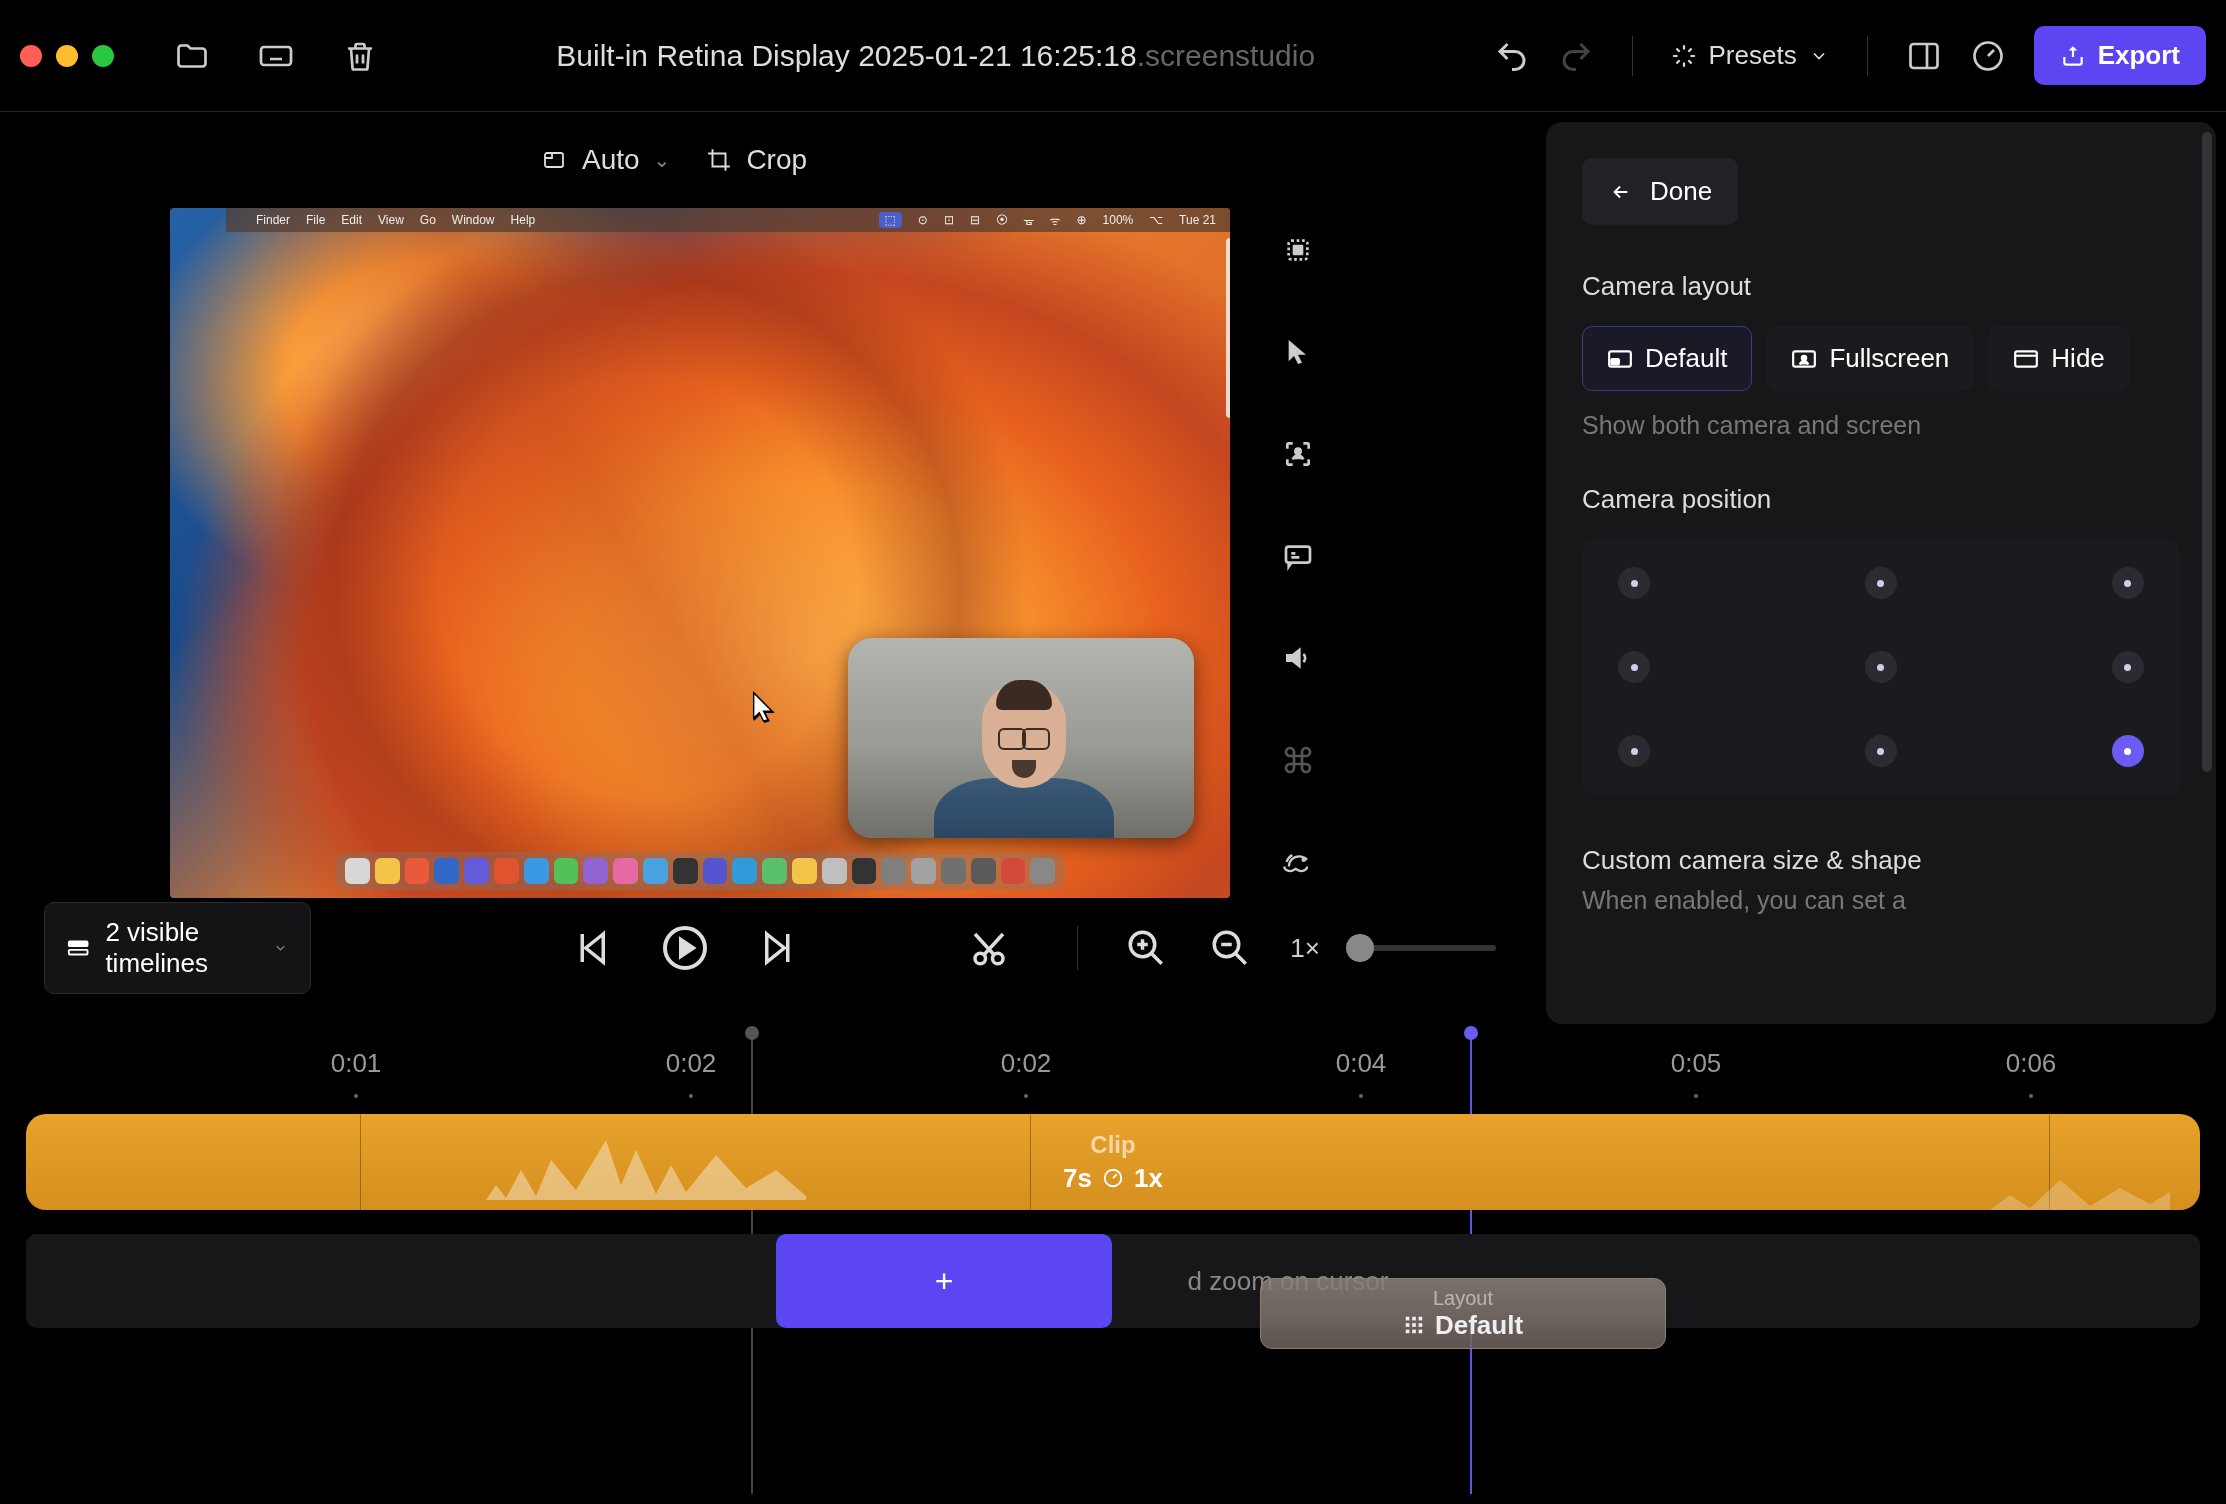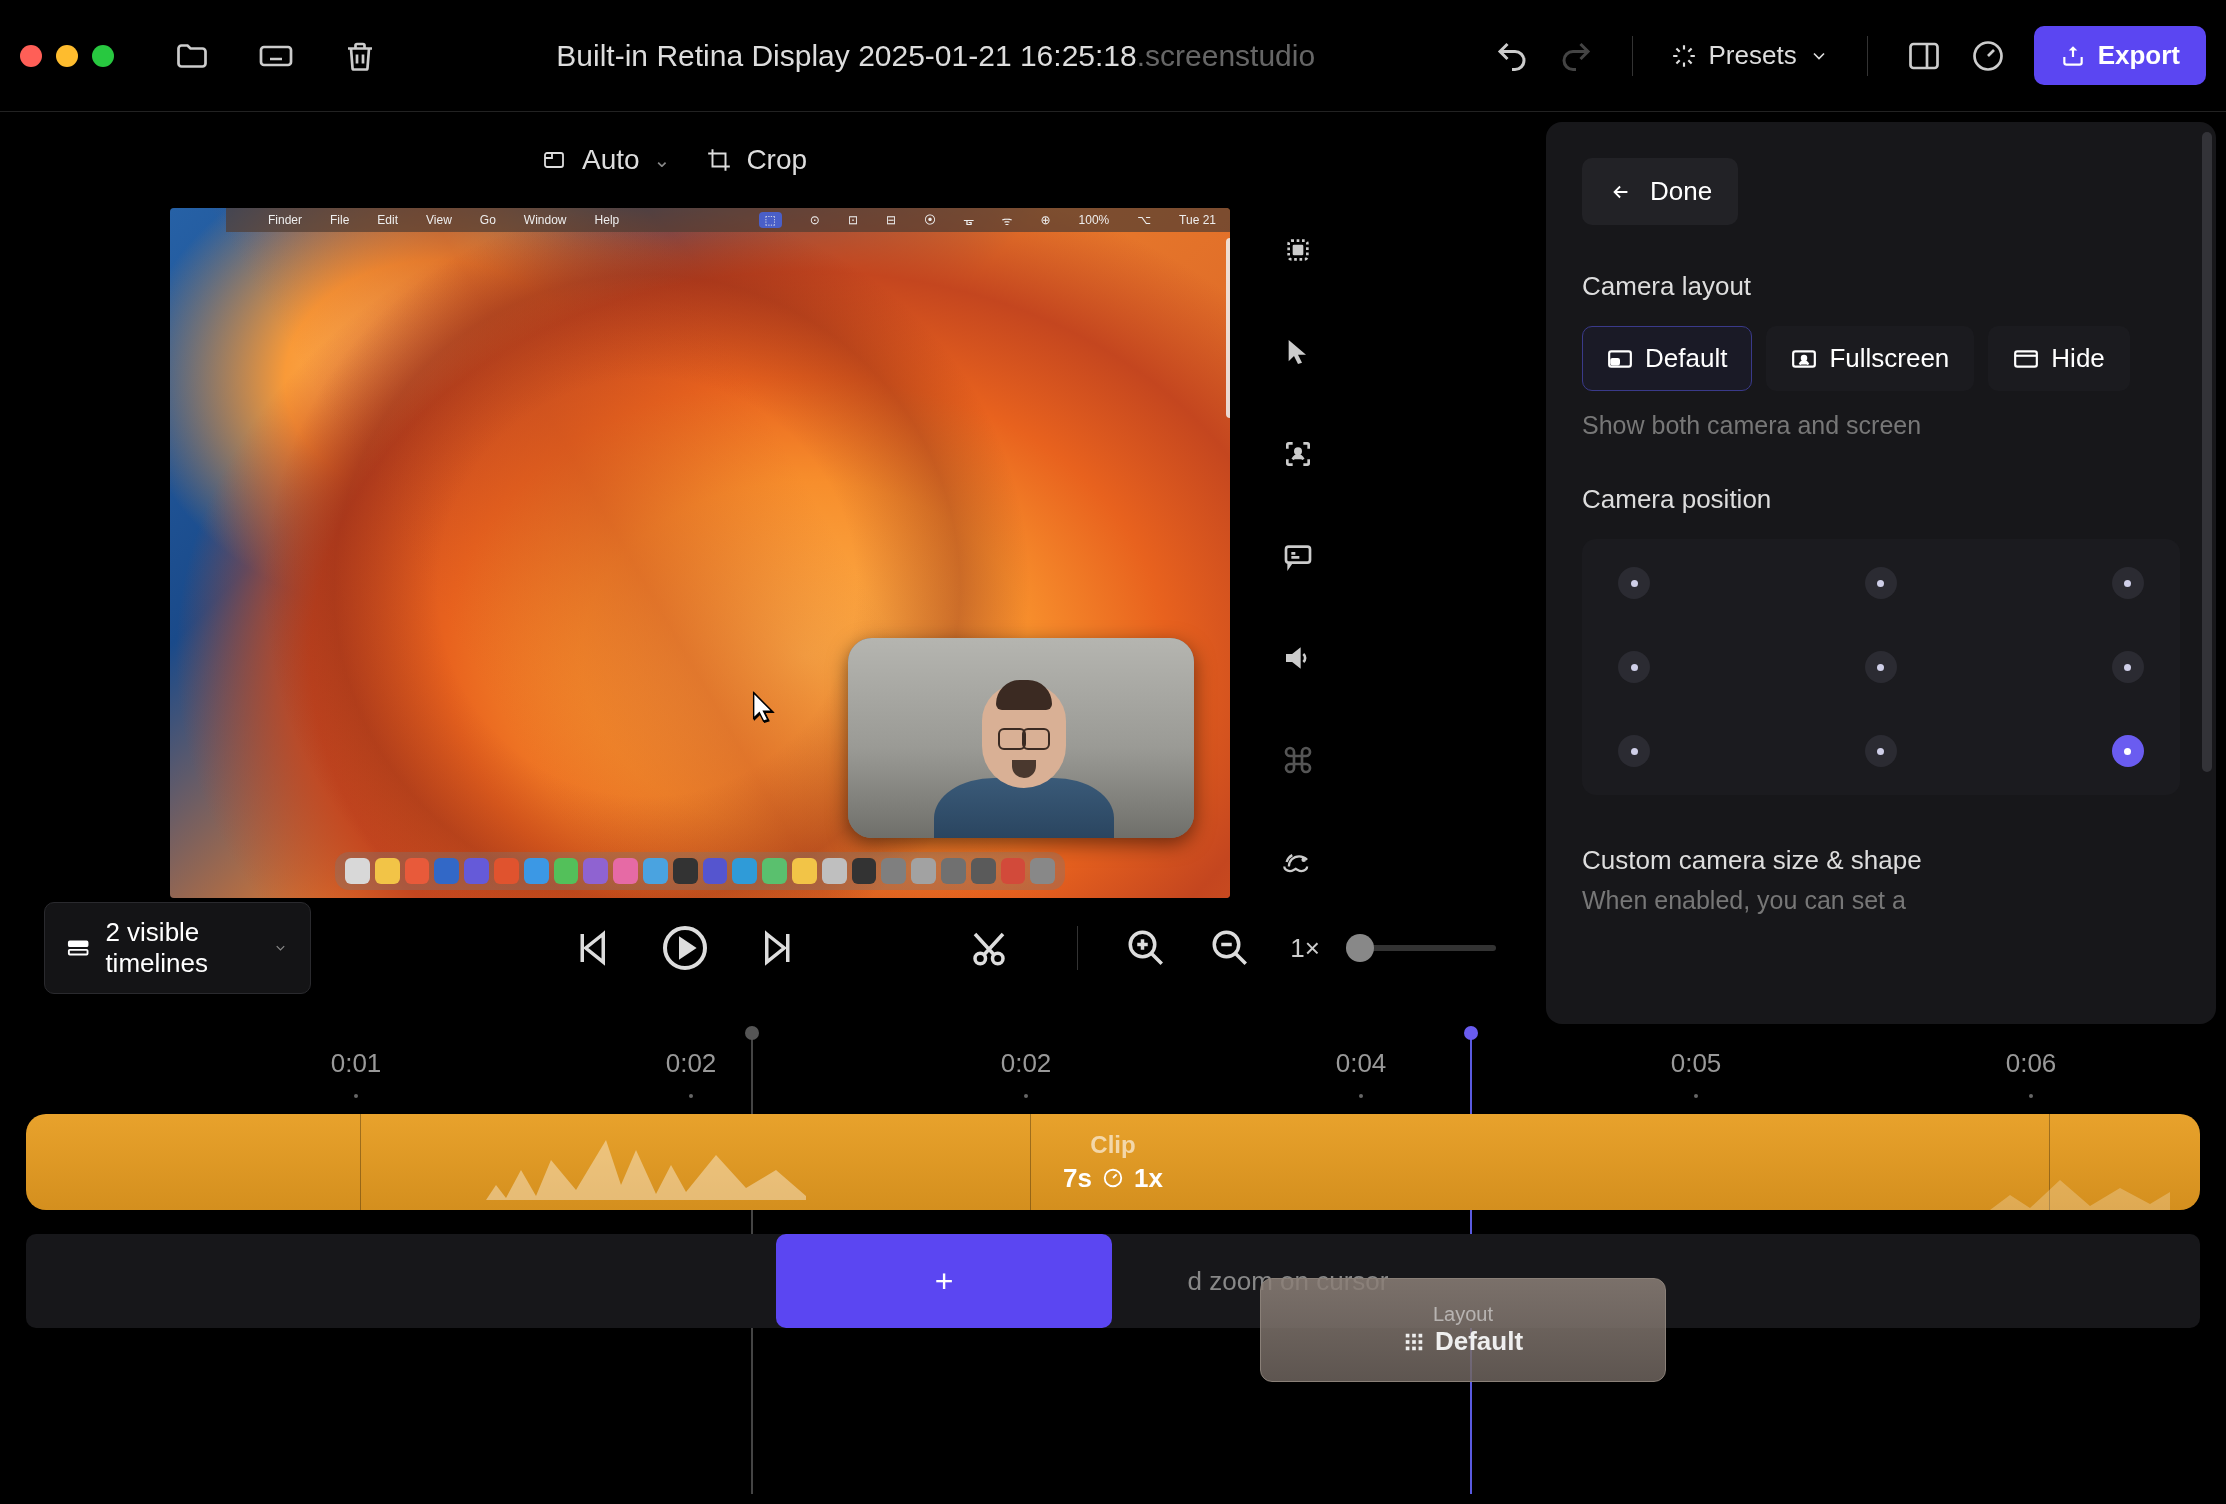--- a/index.html
+++ b/index.html
@@ -33,21 +33,21 @@
 .canvas { width: 1060px; height: 690px; background: #000; position: relative; margin-left: 150px; border-radius: 4px; overflow: hidden; }
 .screen-bg { position: absolute; inset: 0; background:
   radial-gradient(ellipse 900px 700px at 60% 65%, #fdb04a 0%, #f78e2c 25%, #e8621e 40%, #c4461f 55%, transparent 70%),
   radial-gradient(ellipse 500px 400px at 25% 25%, #fec070 0%, #f99a38 30%, transparent 60%),
   linear-gradient(135deg, #2661a6 0%, #1a4a8a 25%, #e87a2c 50%, #d15522 100%);
 }
 .screen-bg::after { content:""; position:absolute; inset:0; background:
   radial-gradient(circle at 45% 55%, transparent 30%, rgba(120,30,20,0.35) 45%, transparent 55%),
   linear-gradient(240deg, transparent 40%, rgba(200,80,30,0.5) 55%, transparent 70%);
 }
-.mac-menubar { position: absolute; top: 0; left: 56px; right: 0; height: 24px; background: rgba(80,60,50,0.7); display: flex; align-items: center; padding: 0 14px; gap: 28px; font-size: 12px; color: #eee; }
+.mac-menubar { position: absolute; top: 0; left: 56px; right: 0; height: 24px; background: rgba(80,60,50,0.7); display: flex; align-items: center; padding: 0 14px; gap: 16px; font-size: 12px; color: #eee; }
 .mac-menubar .spacer { flex: 1; }
 .mb-pill { background: #4a5fc8; border-radius: 4px; padding: 1px 6px; }
 .pip { position: absolute; right: 36px; bottom: 60px; width: 346px; height: 200px; border-radius: 24px; overflow: hidden; background: #7a7a7a; box-shadow: 0 6px 20px rgba(0,0,0,0.5); }
 .pip .wall { position:absolute; inset:0; background: linear-gradient(180deg, #b5b5b0 0%, #9a9a95 55%, #6f6f6a 100%); }
 .pip .person { position:absolute; left: 86px; bottom:0; width: 180px; height: 170px; }
 .pip .person .shirt { position:absolute; bottom:0; left:0; right:0; height: 60px; background: linear-gradient(180deg,#3a5a78,#2a4560); border-radius: 60px 60px 0 0 / 40px 40px 0 0; }
 .pip .person .head { position:absolute; bottom: 50px; left: 48px; width: 84px; height: 104px; background: #d9b095; border-radius: 44px 44px 50px 50px; }
 .pip .person .hair { position:absolute; top:-4px; left: 14px; right: 14px; height: 30px; background:#3b2a22; border-radius: 40px 40px 10px 10px; }
 .pip .person .beard { position:absolute; bottom: 10px; left: 30px; width: 24px; height: 18px; background: #4a382e; border-radius: 0 0 12px 12px; }
 .pip .person .glasses { position:absolute; top: 44px; left: 14px; right: 14px; height: 20px; }
@@ -110,21 +110,21 @@
 .ruler .td { position: absolute; top: 60px; width: 4px; height: 4px; border-radius: 50%; background: #666; transform: translateX(-50%); }
 .tracks { position: relative; }
 .track-clip { height: 96px; background: linear-gradient(180deg,#e8a22c,#d48f1e); border-radius: 20px; position: relative; overflow: hidden; display: flex; align-items: center; justify-content: center; flex-direction: column; gap: 4px; }
 .track-clip .wave { position: absolute; left: 460px; bottom: 10px; width: 320px; height: 70px; opacity: 0.55; }
 .track-clip .wave2 { position: absolute; right: 30px; bottom: 0; width: 180px; height: 50px; opacity: 0.4; }
 .clip-title { color: rgba(255,255,255,0.6); font-size: 24px; font-weight: 600; }
 .clip-meta { display: flex; align-items: center; gap: 10px; color: #fff; font-size: 26px; font-weight: 600; }
 .clip-sep { position: absolute; top: 0; bottom: 0; width: 1px; background: rgba(0,0,0,0.3); }
 .track-zoom { height: 94px; background: #17171a; border-radius: 10px; margin-top: 24px; display: flex; align-items: center; justify-content: center; color: #888; font-size: 26px; position: relative; }
 .zoom-seg { position: absolute; left: 750px; top: 0; width: 336px; height: 94px; background: #5b46f2; border-radius: 10px; display: flex; align-items: center; justify-content: center; color: #fff; font-size: 32px; cursor: pointer; }
-.layout-chip { position: absolute; left: 1260px; top: 244px; width: 406px; height: 104px; background: linear-gradient(180deg, rgba(140,128,120,0.85), rgba(110,100,94,0.85)); border: 1px solid #8a8078; border-radius: 12px; display: flex; flex-direction: column; align-items: center; justify-content: center; cursor: pointer; }
+.layout-chip { position: absolute; left: 1260px; top: 244px; width: 406px; height: 71px; background: linear-gradient(180deg, rgba(140,128,120,0.85), rgba(110,100,94,0.85)); border: 1px solid #8a8078; border-radius: 12px; display: flex; flex-direction: column; align-items: center; justify-content: center; cursor: pointer; }
 .layout-chip .t { color: rgba(230,230,230,0.6); font-size: 20px; }
 .layout-chip .b { color: #efefef; font-size: 26px; font-weight: 600; display: flex; align-items: center; gap: 10px; }
 .playhead { position: absolute; top: 0; bottom: 10px; width: 2px; background: #5a5ae0; }
 .playhead .cap { position: absolute; top: -8px; left: 50%; transform: translateX(-50%); width: 14px; height: 14px; border-radius: 50%; background: #6a5cf0; }
 .cursor-marker { position: absolute; top: -8px; width: 14px; height: 14px; border-radius: 50%; background: #555; transform: translateX(-50%); }
 .cursor-line { position: absolute; top: 0; bottom: 10px; width: 2px; background: #444; transform: translateX(-50%); }
 </style>
 </head>
 <body>
 

